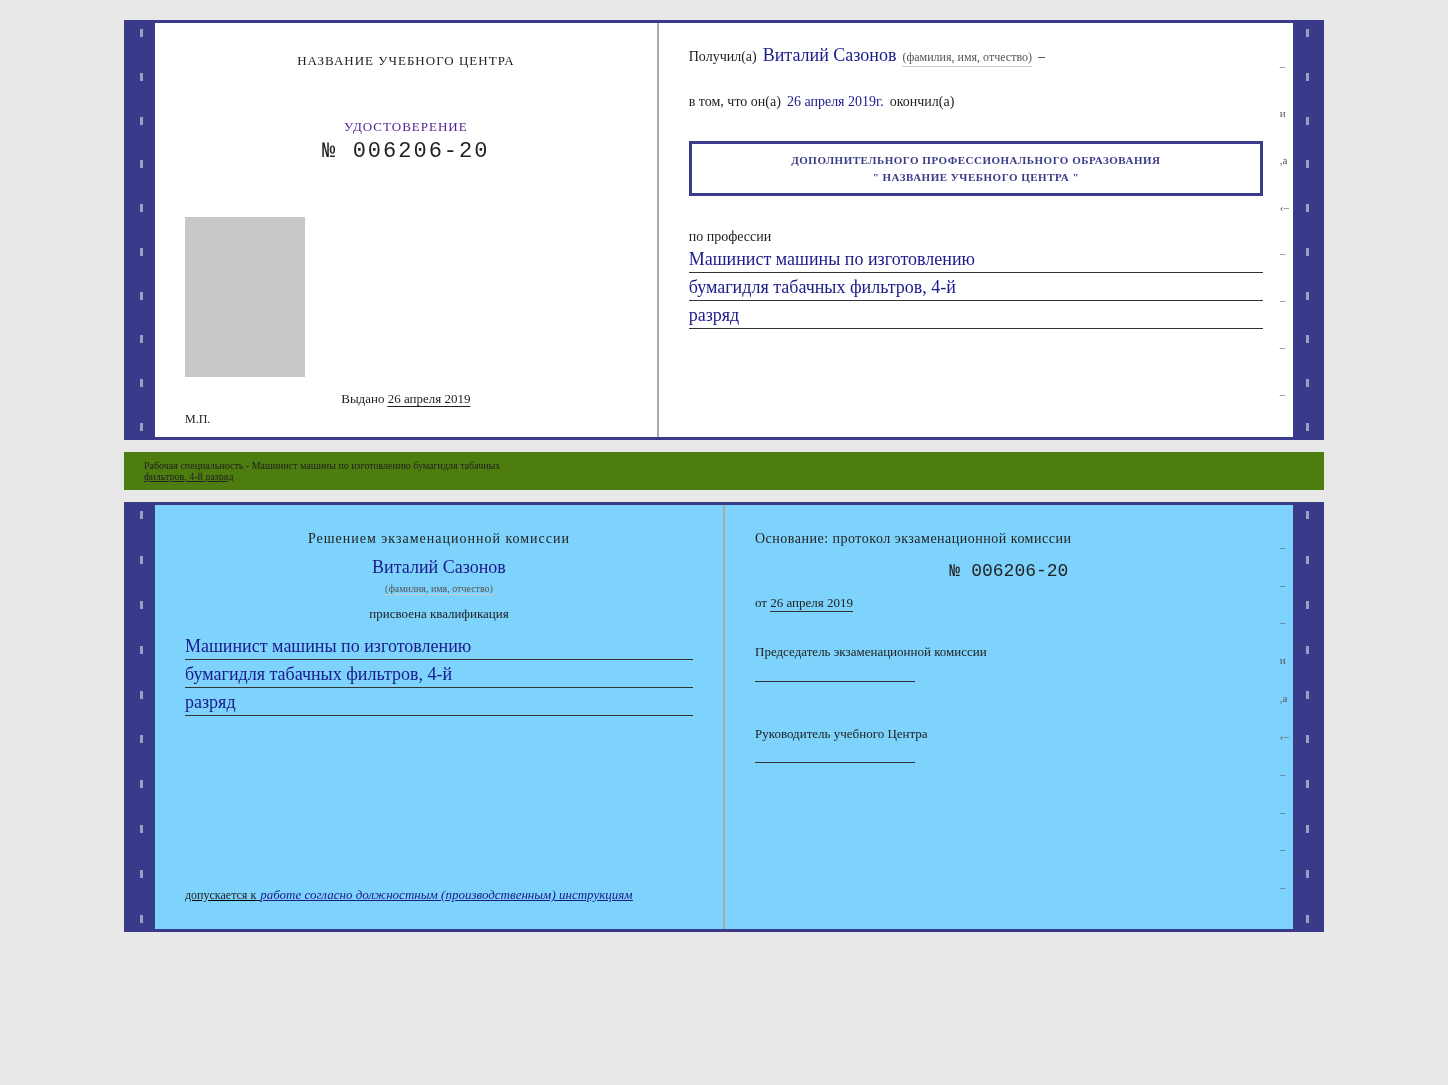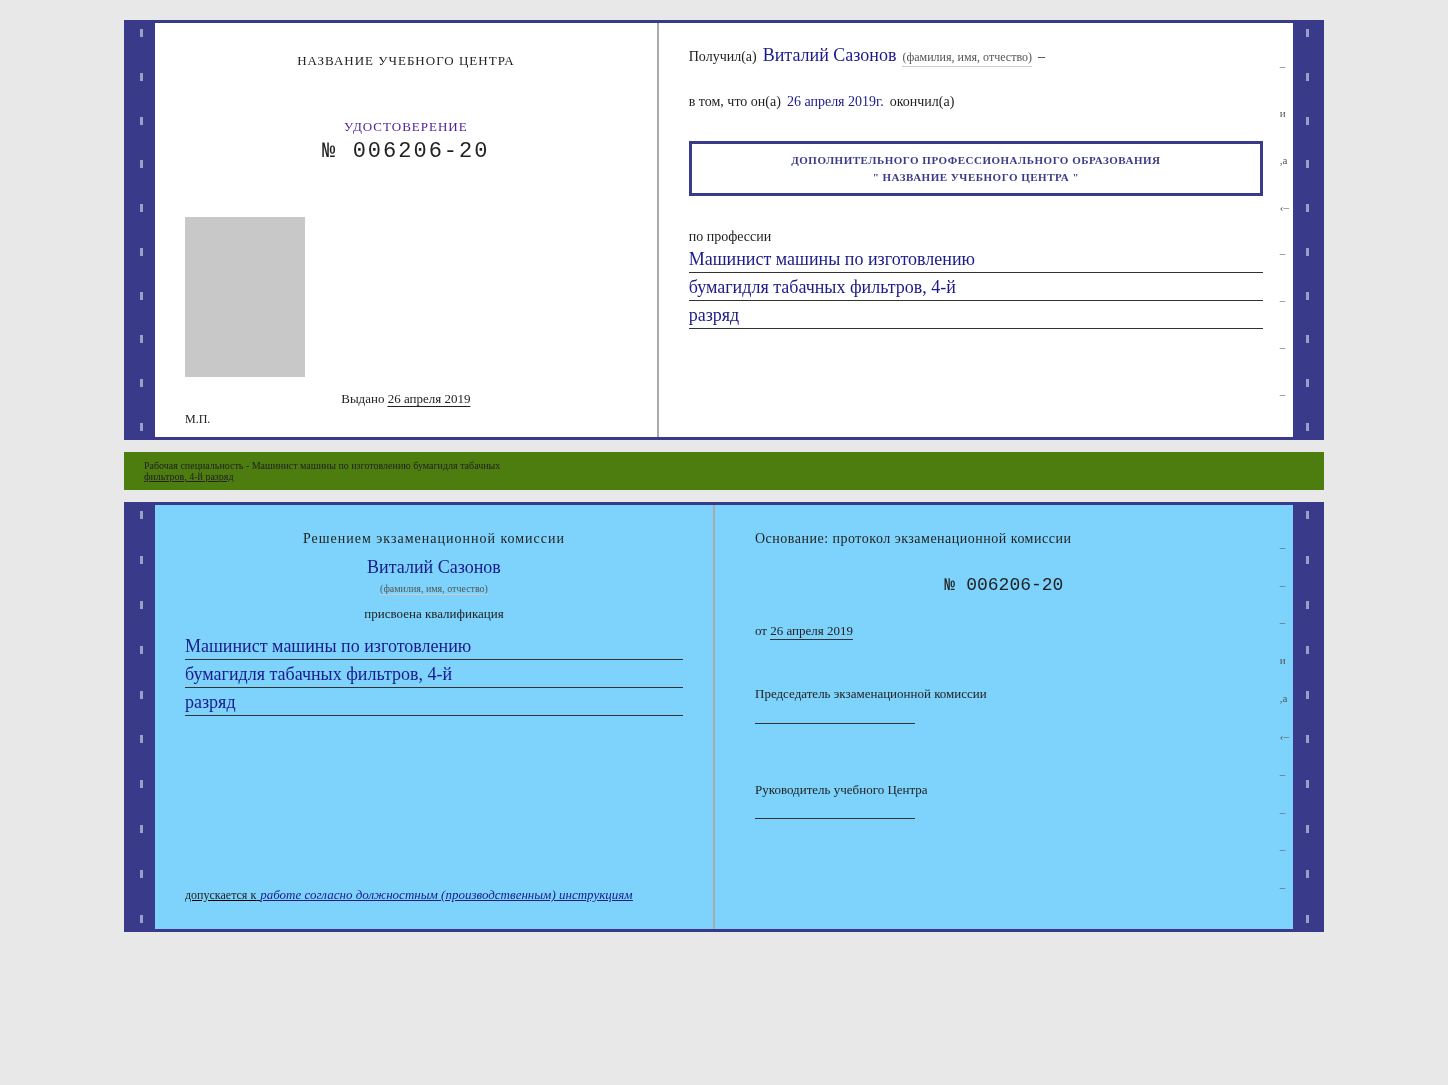--- a/index.html
+++ b/index.html
@@ -219,24 +219,24 @@
     .cert-bottom-left {
       flex: 1;
       border-right: 2px solid #aaa;
       padding: 26px 30px;
       display: flex;
       flex-direction: column;
       gap: 10px;
     }
     .cert-bottom-right {
       flex: 1;
-      padding: 26px 40px;
-      display: flex;
-      flex-direction: column;
-      gap: 28px;
+      padding: 26px 30px;
+      display: flex;
+      flex-direction: column;
+      gap: 14px;
       position: relative;
     }
 
     .decision-title {
       font-size: 14px;
       letter-spacing: 1px;
       color: #222;
       text-align: center;
     }
 

